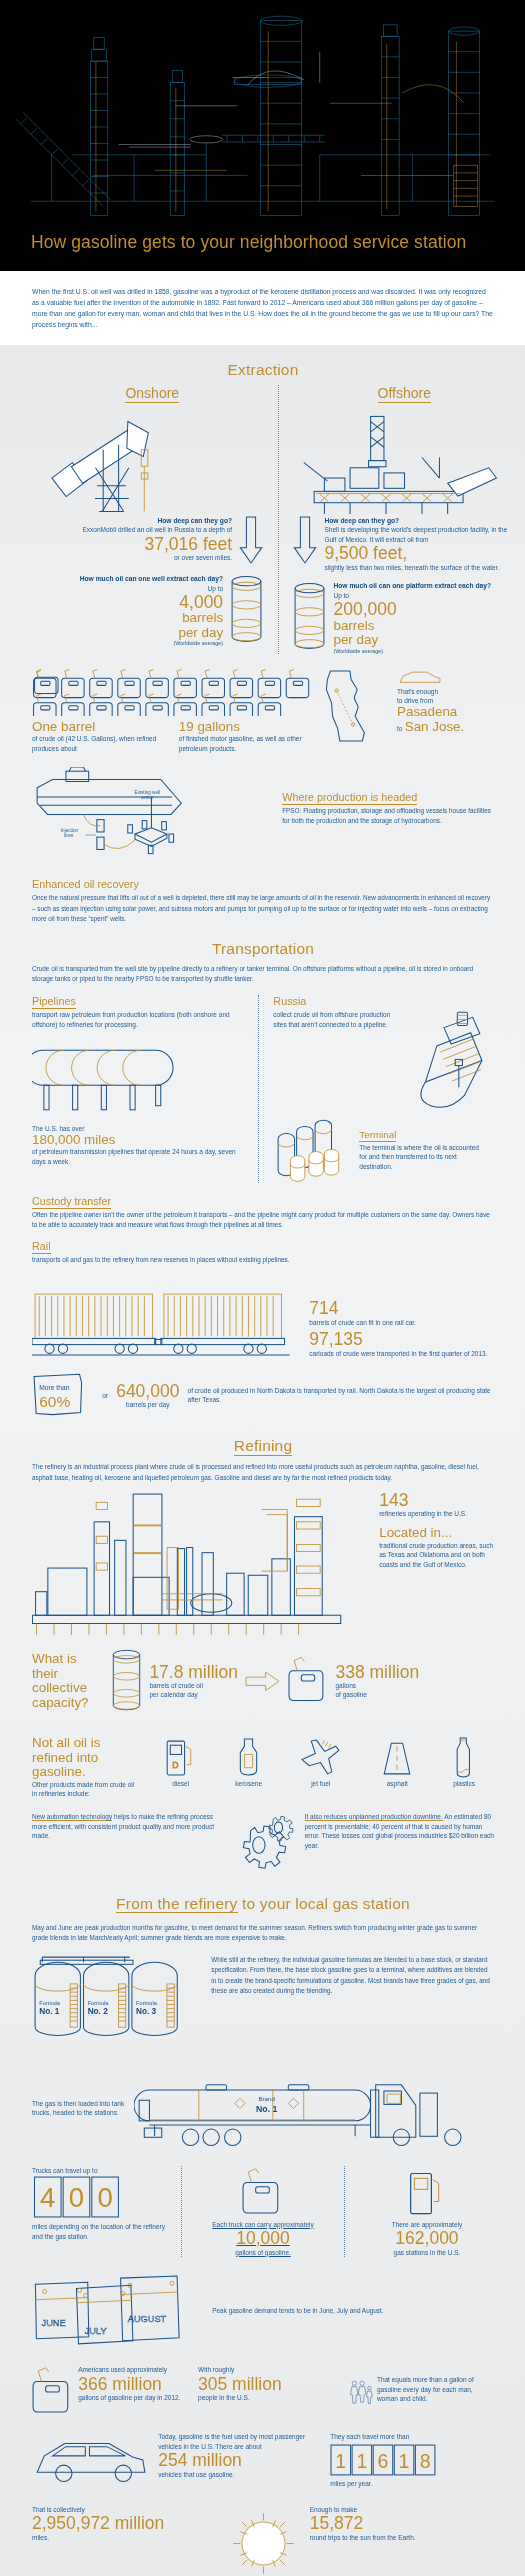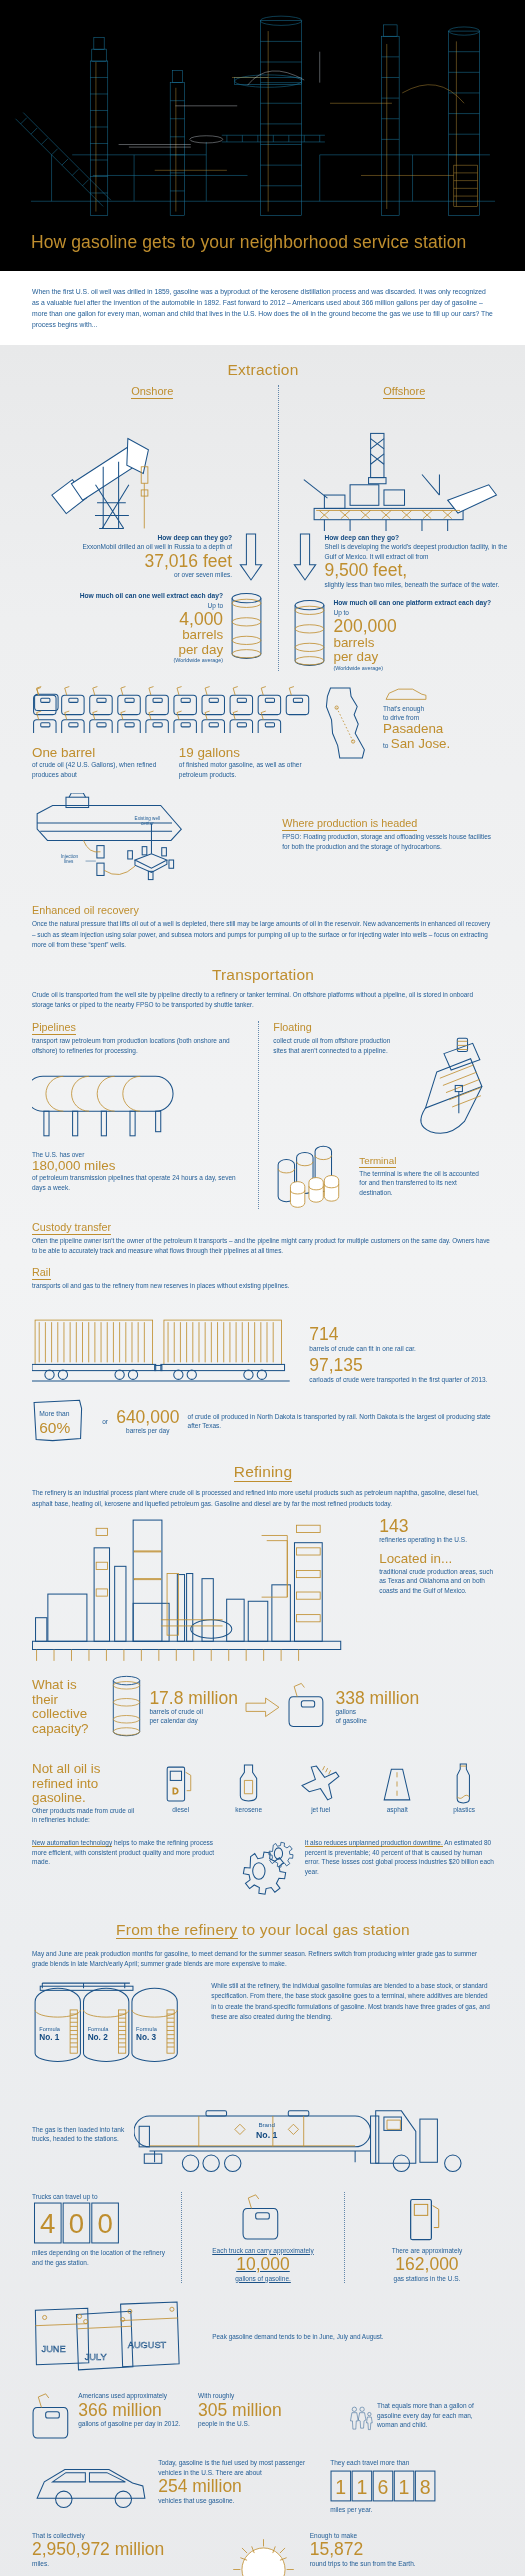--- a/index.html
+++ b/index.html
@@ -42,21 +42,21 @@
   }
   h3.sub-title.underlined span{ border-bottom:0.8px solid #bf8e2e; padding-bottom:1px;}
   .lead { font-size:6.4px; line-height:1.62; color:#1f5b95; }
 
   .two-col { display:flex; gap:0; position:relative; }
   .col { flex:1; padding:0 9.3px; }
   .divider-dotted{
     width:0; border-left:1px dotted #1b5288; opacity:.65; margin:0 5.2px;
   }
 
-  .colhead{ text-align:center; color:#bf8e2e; font-size:11px; margin-bottom:21px;}
+  .colhead{ text-align:center; color:#bf8e2e; font-size:14px; margin-bottom:0;}
   .colhead span{ border-bottom:0.8px solid #bf8e2e; padding-bottom:1px;}
 
   .q { font-weight:bold; font-size:6.7px; color:#134a80; line-height:1.4; }
   .q-body{ font-size:6.5px; line-height:1.46; color:#1f5b95; }
   .big { color:#bf8e2e; font-size:17.5px; line-height:1.05; font-weight:400;}
   .big-sm{ color:#bf8e2e; font-size:13.4px; line-height:1.08;}
   .tiny{ font-size:5.4px; color:#1f5b95;}
 
   .stat-row{ display:flex; align-items:flex-start; gap:7.2px; }
   .right-align{ text-align:right; }
@@ -356,33 +356,33 @@
             <g transform="translate(440,6)">
                   <path d="M6 16h32c4 0 6 2 6 6v26c0 4-2 6-6 6H6c-4 0-6-2-6-6V22c0-4 2-6 6-6z"></path>
                   <rect x="14" y="22" width="18" height="8" rx="2"></rect>
                 </g>
           </g>
           <g class="sgold" transform="translate(0,48)">
             <path d="M10 22l-4-14 9-3M65 22l-4-14 9-3M120 22l-4-14 9-3M175 22l-4-14 9-3M230 22l-4-14 9-3M285 22l-4-14 9-3M340 22l-4-14 9-3M395 22l-4-14 9-3M450 22l-4-14 9-3"></path>
           </g>
         </svg>
 
-        <div style="display:flex; gap:17.5px; margin-top:13px;">
+        <div style="display:flex; gap:17.5px; margin-top:4px;">
           <div style="flex:1">
             <div class="big-sm">One barrel</div>
             <div class="q-body">of crude oil (42 U.S. Gallons), when refined produces about</div>
           </div>
           <div style="flex:1.1">
             <div class="big-sm">19 gallons</div>
             <div class="q-body">of finished motor gasoline, as well as other petroleum products.</div>
           </div>
         </div>
       </div>
 
-      <div style="flex:.95; display:flex; gap:5px; align-items:flex-start;">
+      <div style="flex:.95; display:flex; gap:19px; align-items:flex-start;">
         <svg width="57" height="77" viewBox="0 0 110 150">
           <path d="M18 8 L56 8 L58 24 L70 44 L64 60 L72 78 L66 96 L84 128 L80 144 L36 144 L32 120 L22 96 L20 70 L10 44 L12 24 Z" class="sdark" fill="#fff"></path>
           <g class="sgold">
                 <path d="M30 46 L62 112" stroke-dasharray="3 4"></path>
               </g>
           <circle cx="30" cy="46" r="3.2" class="sgold"></circle>
           <circle cx="62" cy="112" r="3.2" class="sgold"></circle>
         </svg>
         <div style="padding-top:2.1px;">
           <svg width="46" height="17.5" viewBox="0 0 90 34">
@@ -465,21 +465,21 @@
         <div style="margin-top:5.2px;">
           <div class="q-body">The U.S. has over</div>
           <div class="big-sm">180,000 miles</div>
           <div class="q-body">of petroleum transmission pipelines that operate 24 hours a day, seven days a week.</div>
         </div>
       </div>
 
       <div class="divider-dotted"></div>
 
       <div class="col">
-        <h3 class="sub-title">Floating</h3>
+        <h3 class="sub-title">Russia</h3>
         <div style="display:flex; gap:5.2px;">
           <div style="flex:1" class="q-body">collect crude oil from offshore production sites that aren't connected to a pipeline.</div>
           <svg width="77" height="103" viewBox="0 0 150 200">
             <g class="sdark" fill="#fff">
               <rect x="96" y="4" width="20" height="26" rx="3"></rect>
               <polygon points="70,34 126,14 140,46 84,66"></polygon>
               <polygon points="56,70 122,44 144,98 34,140"></polygon>
               <path d="M34 140 q -22 34 10 46 q 36 12 66 -20 L144 98"></path>
             </g>
             <g class="sgold">

